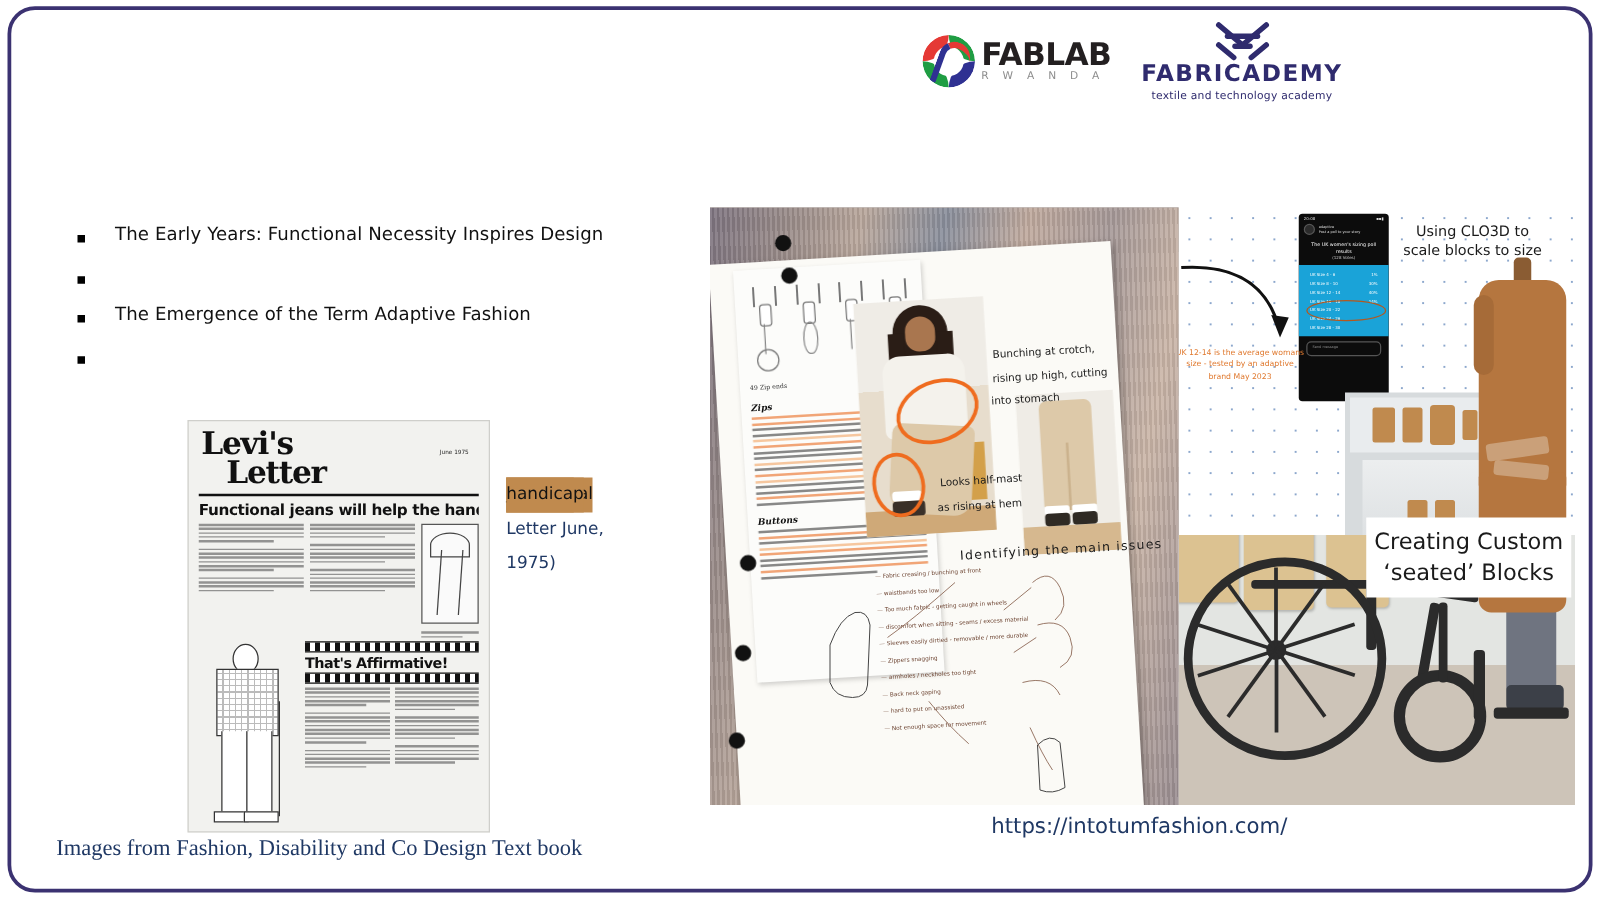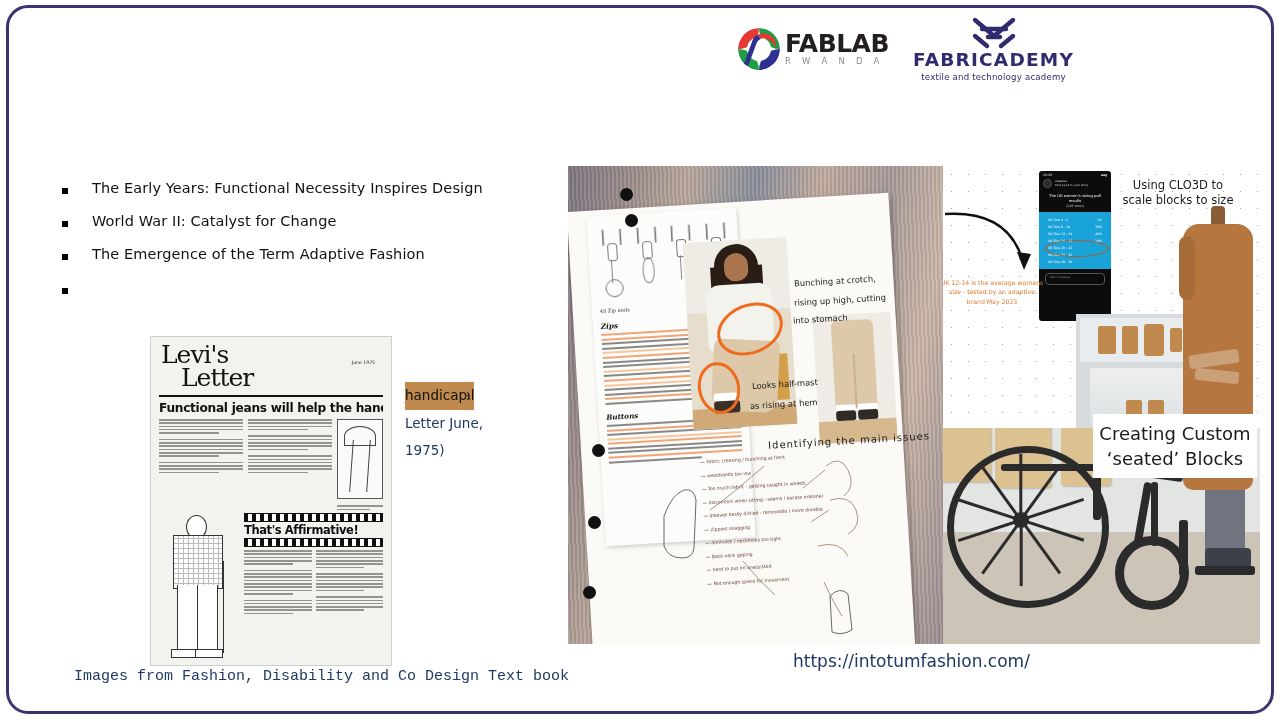--- a/index.html
+++ b/index.html
@@ -52,21 +52,21 @@
   .bullet-row{display:flex;align-items:flex-start;margin-bottom:16.5px;}
   .bullet-mark{width:6px;height:6px;background:#000;margin-top:8px;
                margin-right:24px;flex:none;}
   .bullet-text{font-family:"DejaVu Sans",sans-serif;font-size:14.5px;color:#111;
                line-height:1.15;letter-spacing:0.1px;}
 
   
   #levis{position:absolute;left:150px;top:336px;width:240px;height:328px;
          background:#f2f2ef;border:1px solid #cfcfcb;overflow:hidden;}
   .lv-head{padding:6px 10px 2px 10px;position:relative;}
-  .lv-logo{font-family:"DejaVu Serif",serif;font-weight:normal;font-size:25px;
+  .lv-logo{font-family:"DejaVu Serif",serif;font-weight:bold;font-size:25px;
            color:#111;line-height:0.92;letter-spacing:-1px;}
   .lv-logo .l2{display:block;margin-left:20px;}
   .lv-date{position:absolute;right:16px;top:23px;font-size:4.6px;color:#222;
            font-family:"DejaVu Sans",sans-serif;}
   .lv-rule{height:2px;background:#111;margin:4px 8px 4px 8px;}
   .lv-headline{font-family:"DejaVu Sans",sans-serif;font-weight:bold;font-size:12.2px;
                color:#111;margin:0 8px 4px 8px;white-space:nowrap;overflow:hidden;
                letter-spacing:-0.3px;}
   .lv-body{display:flex;gap:5px;margin:0 8px;}
   .lv-col{flex:1;}
@@ -268,22 +268,22 @@
   .wc-floor{position:absolute;left:0;top:104px;width:100%;height:112px;background:#cdc4b8;}
   .wheel{position:absolute;border-radius:50%;border:7px solid #2b2b2b;background:transparent;}
   .spoke{position:absolute;left:50%;top:50%;width:2.6px;background:#2b2b2b;
          transform-origin:50% 0;}
   .hub{position:absolute;border-radius:50%;background:#2b2b2b;}
   .frame-bar{position:absolute;background:#2b2b2b;border-radius:3px;}
   .pattern-pc{position:absolute;background:#dcc291;box-shadow:1px 1px 2px rgba(0,0,0,.2);}
   .leg{position:absolute;background:#6f7480;border-radius:4px;}
 
   
-  #credit{position:absolute;left:74px;top:668px;font-family:Liberation Mono, monospace;
-          font-size:15px;color:#1f3864;white-space:nowrap;}
+  #credit{position:absolute;left:45px;top:668px;font-family:Liberation Serif, serif;
+          font-size:18px;color:#1f3864;white-space:nowrap;}
   #url{position:absolute;left:793px;top:651px;font-family:"DejaVu Sans",sans-serif;
        font-size:17px;color:#1f3864;white-space:nowrap;}
 </style>
 </head>
 <body>
 
 <div id="slide">
 
   <div id="frame"></div>
 
@@ -322,21 +322,20 @@
   </div>
 
 
   <div id="bullets">
     <div class="bullet-row">
       <span class="bullet-mark"></span>
       <span class="bullet-text">The Early Years: Functional Necessity Inspires Design</span>
     </div>
     <div class="bullet-row">
       <span class="bullet-mark"></span>
-      <span class="bullet-text">World War II: Catalyst for Change</span>
     </div>
     <div class="bullet-row">
       <span class="bullet-mark"></span>
       <span class="bullet-text">The Emergence of the Term Adaptive Fashion</span>
     </div>
     <div class="bullet-row">
       <span class="bullet-mark"></span>
     </div>
   </div>
 

